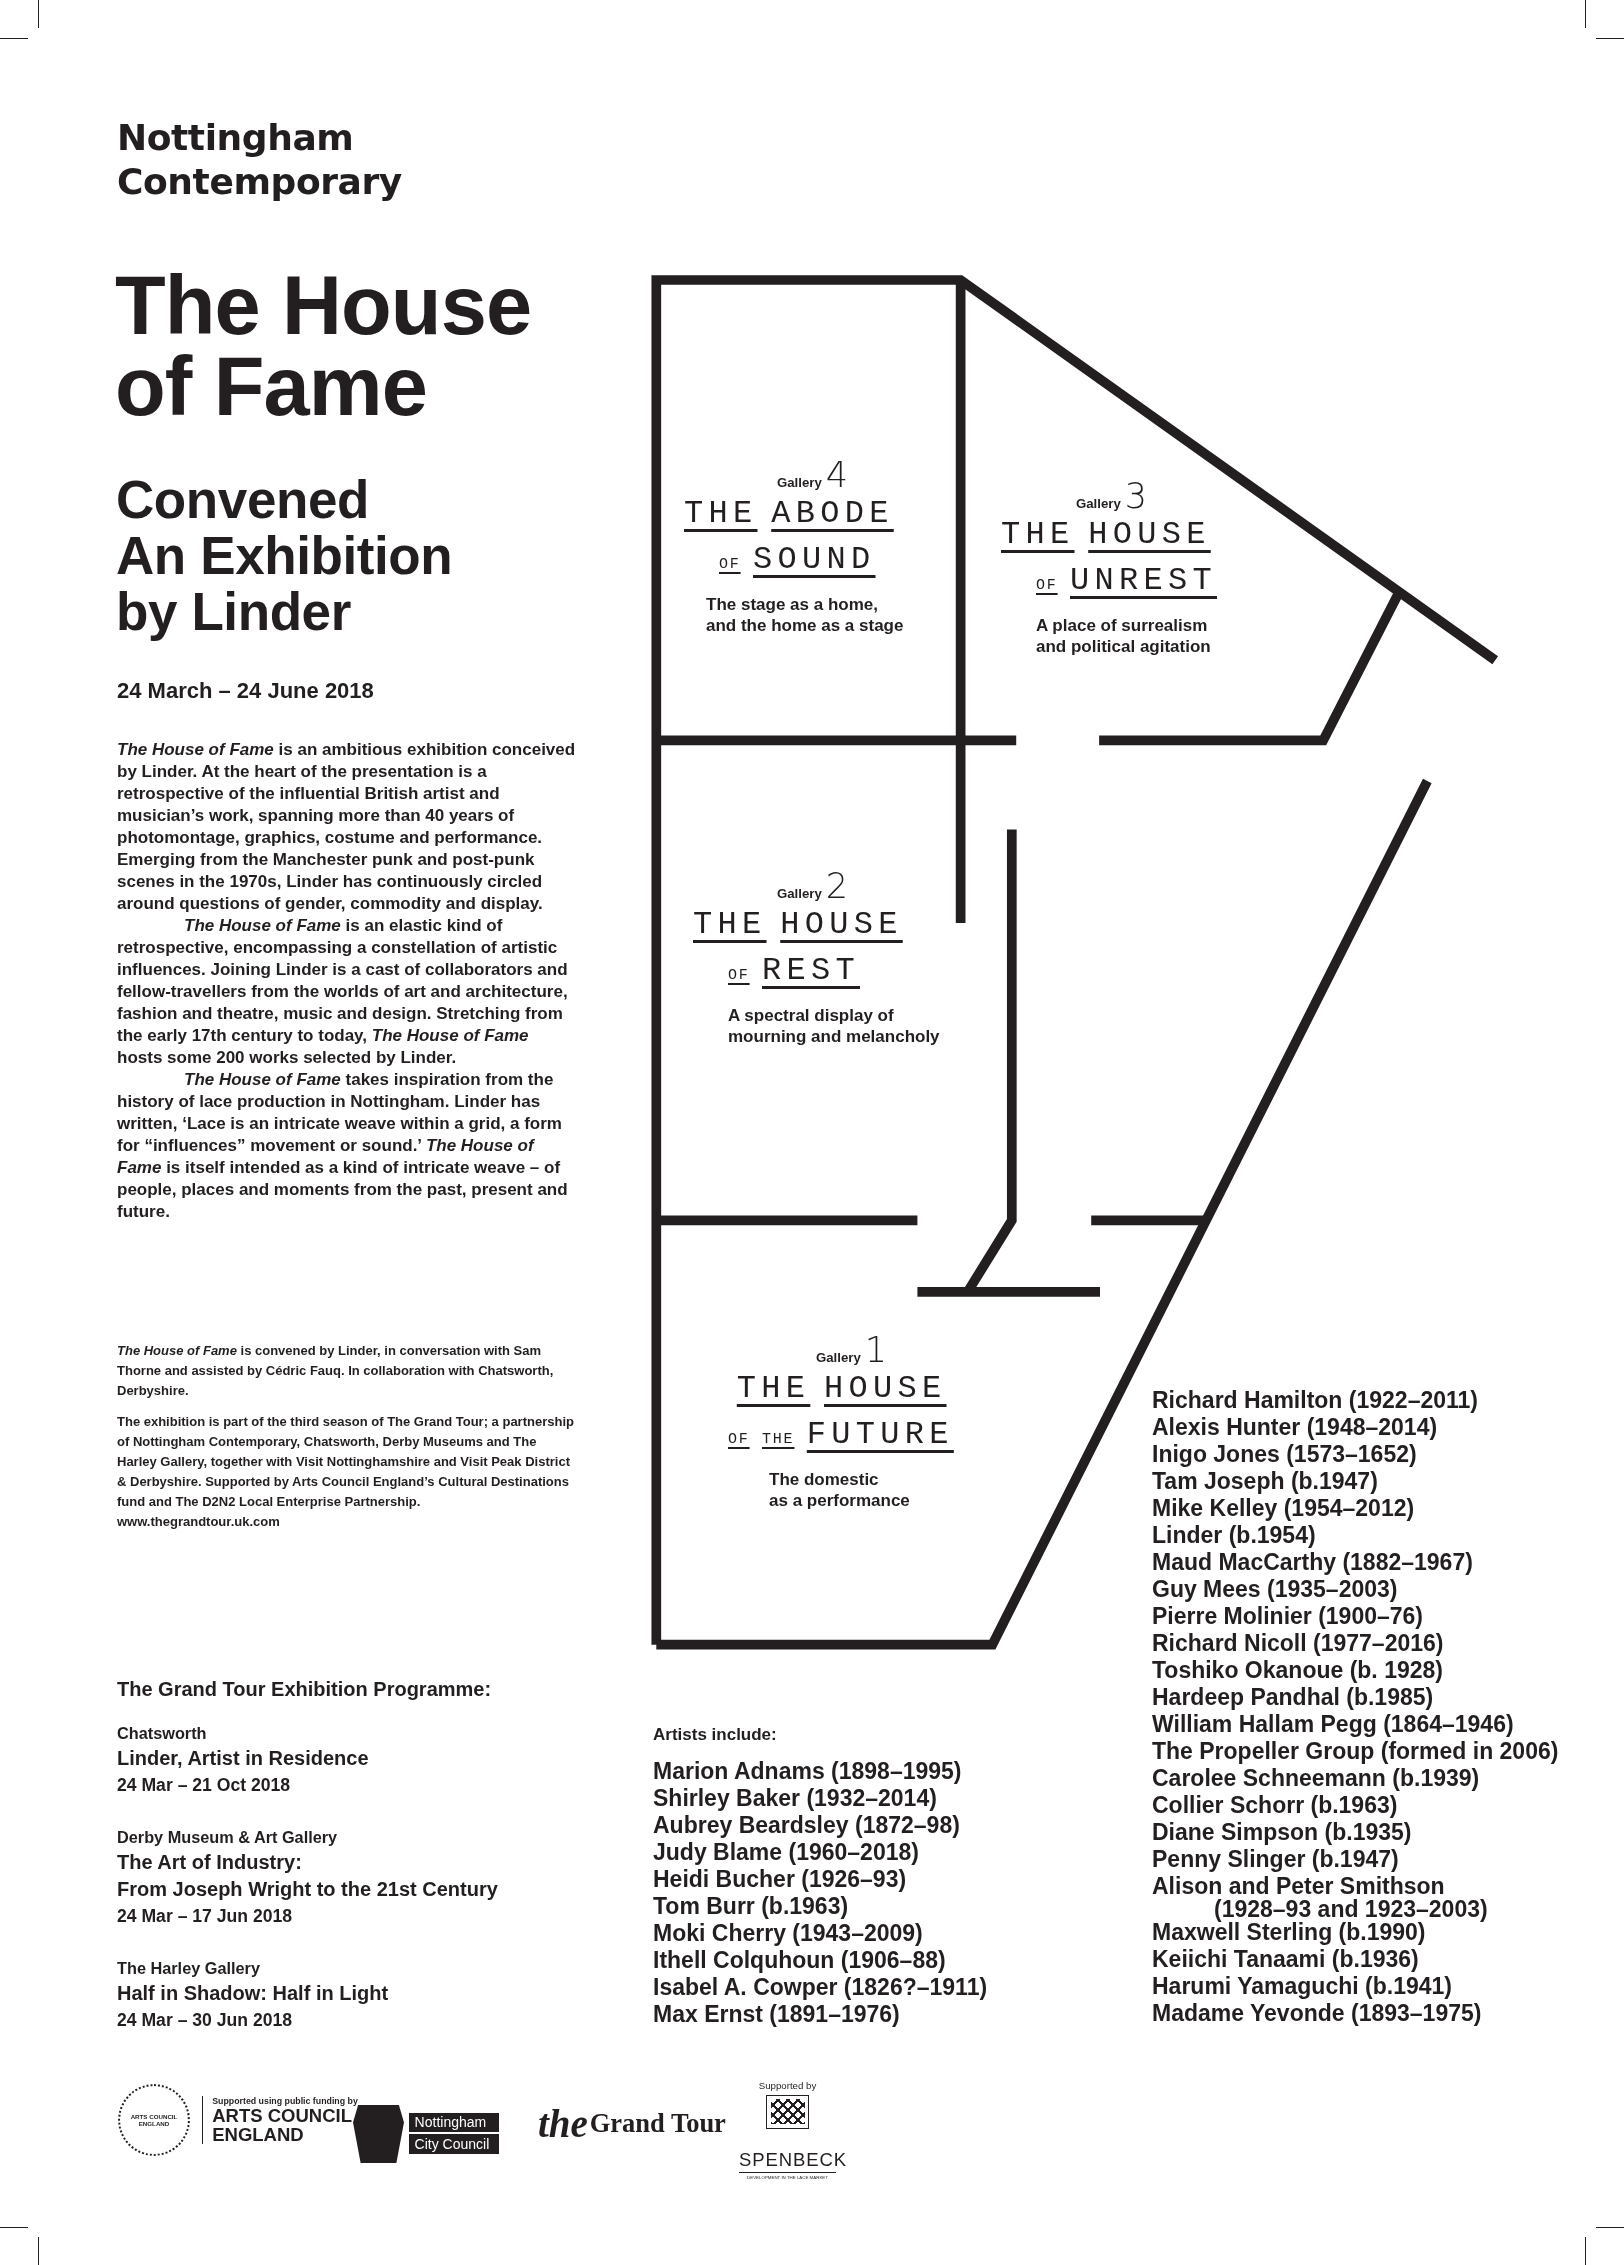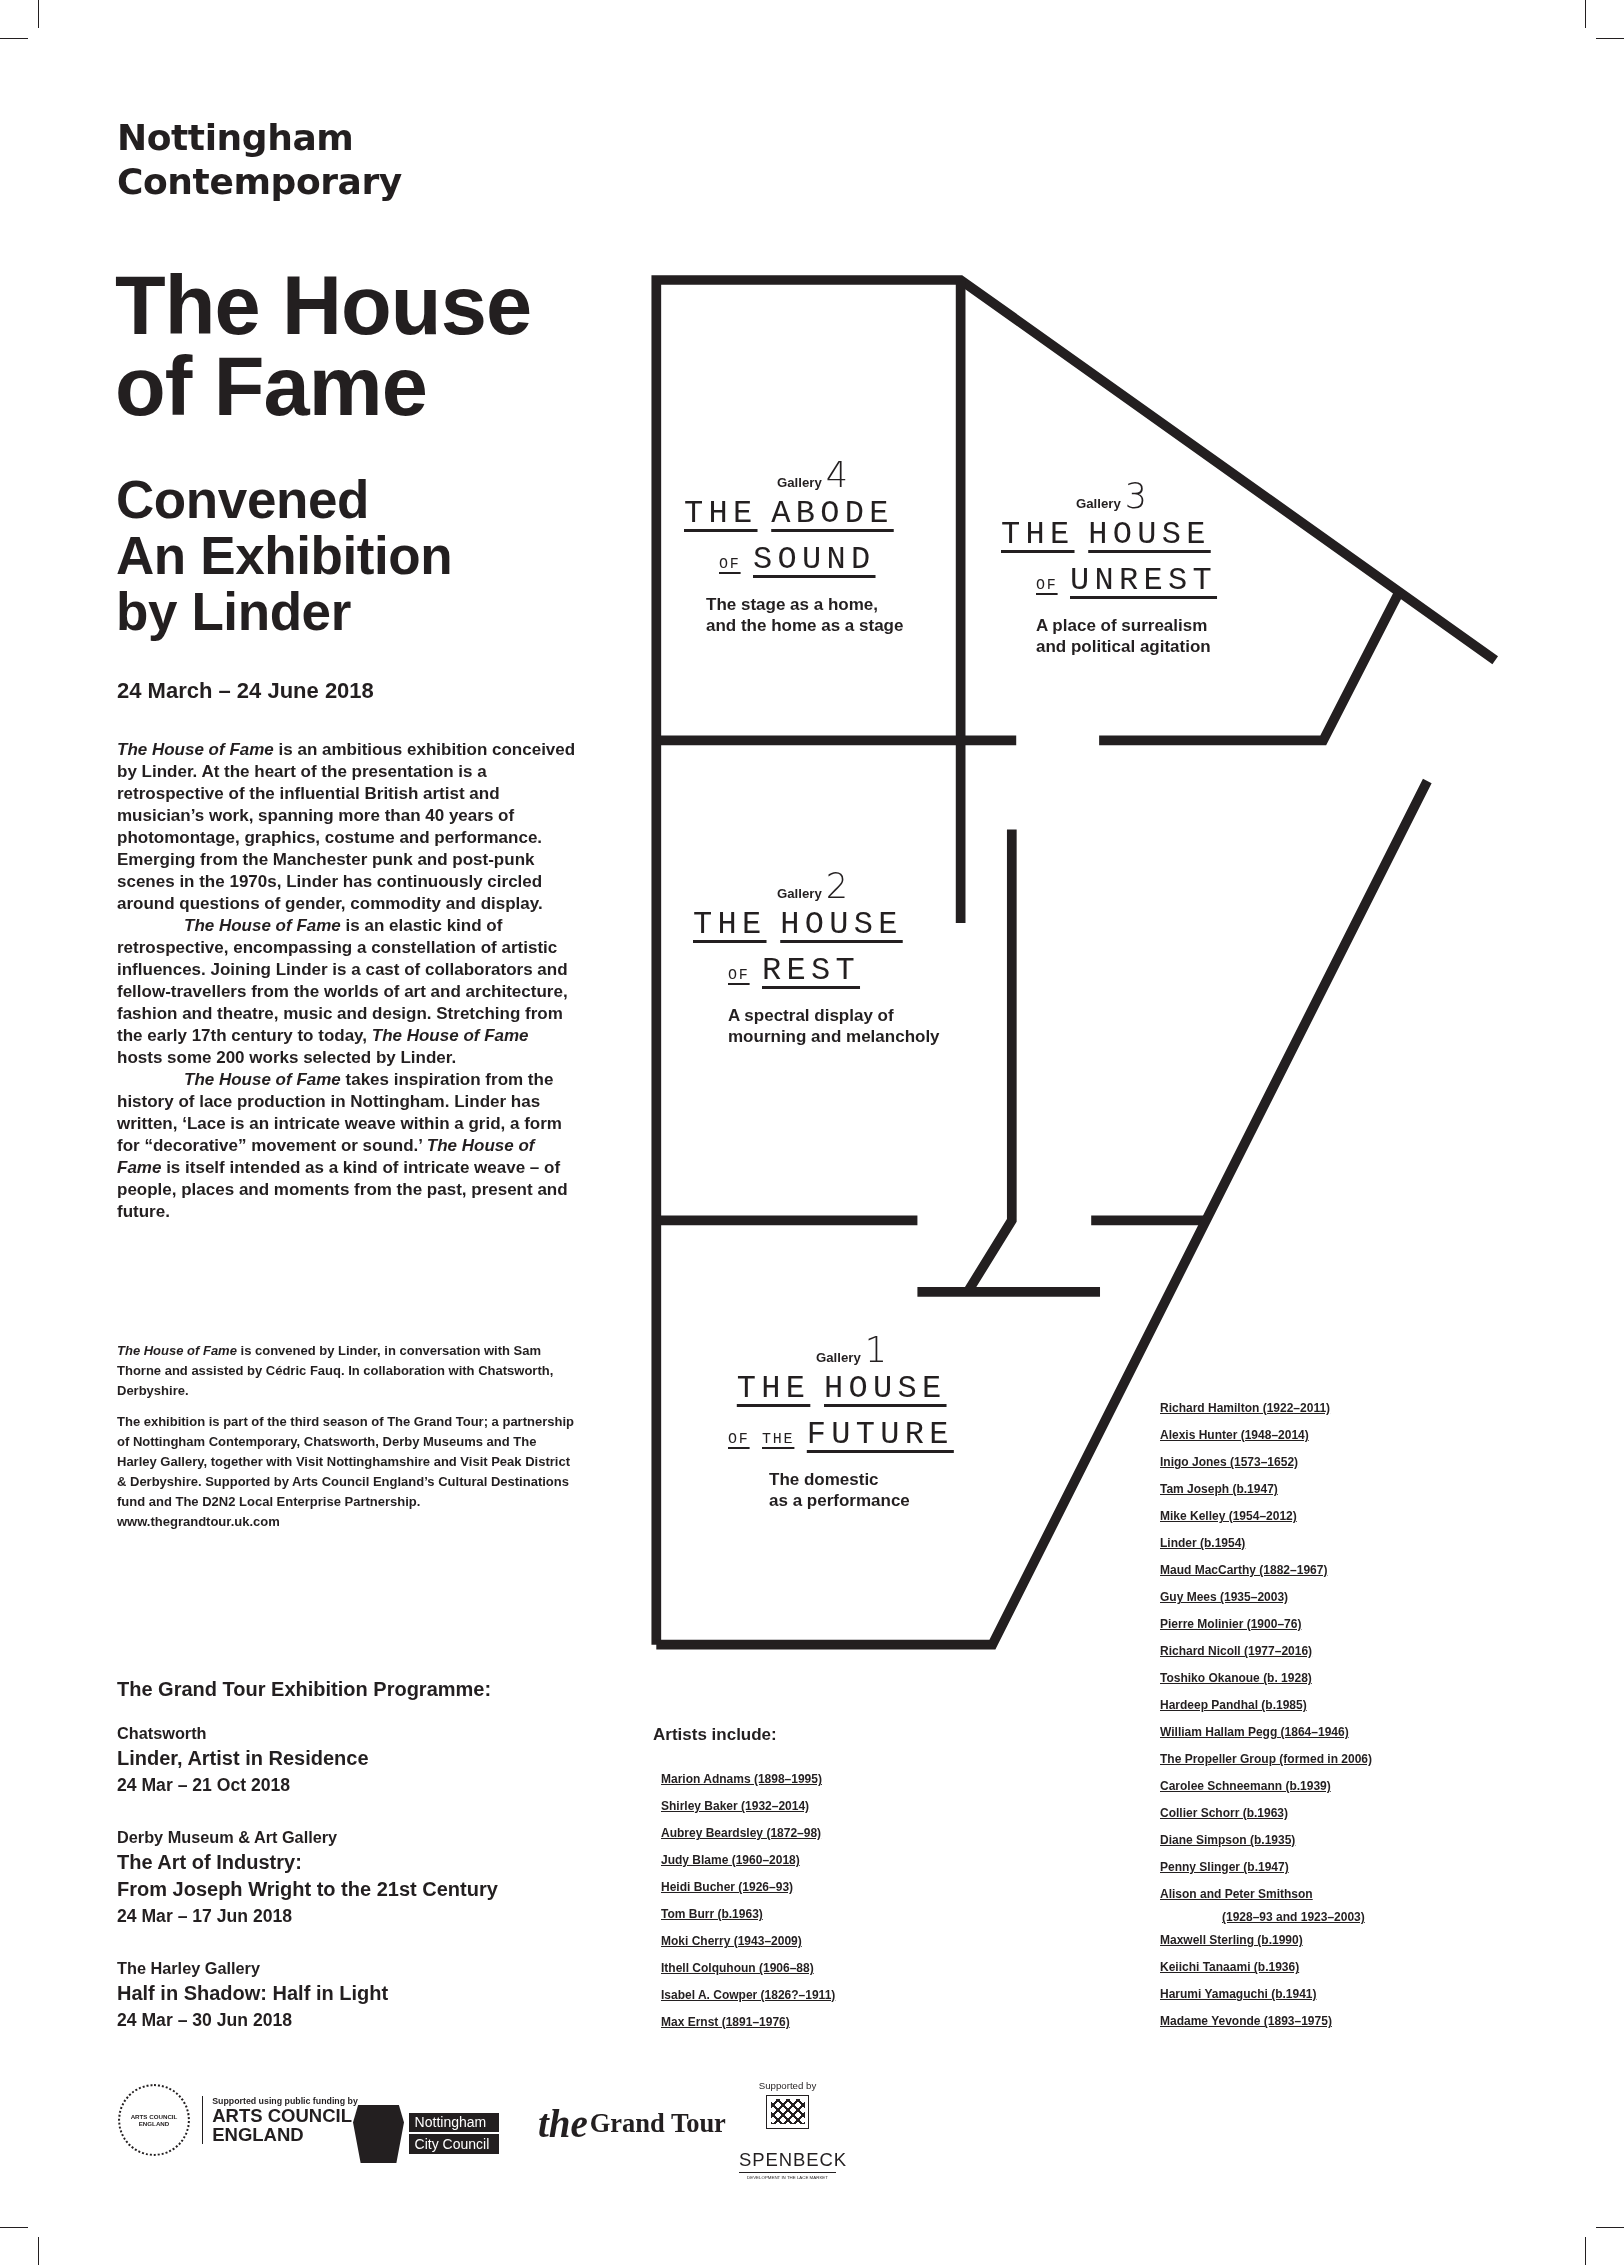--- a/index.html
+++ b/index.html
@@ -29,21 +29,21 @@
   .gallery { position:absolute; text-align:left; }
   .gal-label { font-family:"Liberation Sans", sans-serif; font-size:13.2px; font-weight:bold; }
   .gal-num { font-family:"DejaVu Sans", sans-serif; font-size:35px; font-weight:300; }
   .gal-line { font-family:Liberation Mono, monospace; letter-spacing:5.3px; white-space:nowrap; }
   .gal-line .big { font-size:32px; text-decoration:underline; text-decoration-thickness:2.6px; text-underline-offset:7px; }
   .gal-line .sm { font-size:15px; letter-spacing:1.8px; text-decoration:underline; text-decoration-thickness:1.8px; text-underline-offset:4.4px; margin-right:12.4px; }
   .gal-desc { font-family:"Liberation Sans", sans-serif; font-size:17px; line-height:21px; font-weight:bold; margin-top:16px; }
 
   
   .artists-head { left:653px; top:1725px; font-size:17px; font-weight:bold; }
-  .artists { font-size:12px; font-weight:bold; line-height:27px; margin:8px; padding:0; list-style:none;text-decoration:underline; }
+  .artists { font-size:23px; font-weight:bold; line-height:27px; margin:0; padding:0; list-style:none; }
   .artists li { white-space:nowrap; }
   .artists li .cont { display:block; padding-left:62px; line-height:19.4px; }
 
   
   .logo { position:absolute; display:flex; align-items:center; }
   .ace-ring { width:72px; height:72px; border-radius:50%; border:2.6px dotted #231f20; box-sizing:border-box; font-size:8px; display:flex; align-items:center; justify-content:center; font-weight:bold; }
   .ace-text { border-left:1.8px solid #231f20; padding-left:8.8px; margin-left:12.4px; }
   .ace-text .tiny { font-size:8.8px; font-weight:bold; }
   .ace-text .big { font-size:18.5px; font-weight:900; line-height:19.4px; }
   .ncc-crest { width:51px; height:58px; background:#231f20; clip-path:polygon(10% 0,90% 0,100% 30%,85% 100%,15% 100%,0 30%); }
@@ -83,21 +83,21 @@
   <div>Convened</div>
   <div>An Exhibition</div>
   <div>by Linder</div>
 </div>
 
 <div class="abs dates">24 March – 24 June 2018</div>
 
 <div class="abs intro">
   <p><i>The House of Fame</i><span> is an ambitious exhibition conceived by Linder. At the heart of the presentation is a retrospective of the influential British artist and musician’s work, spanning more than 40 years of photomontage, graphics, costume and performance. Emerging from the Manchester punk and post-punk scenes in the 1970s, Linder has continuously circled around questions of gender, commodity and display.</span></p>
   <p class="indent"><i>The House of Fame</i><span> is an elastic kind of retrospective, encompassing a constellation of artistic influences. Joining Linder is a cast of collaborators and fellow-travellers from the worlds of art and architecture, fashion and theatre, music and design. Stretching from the early 17th century to today, </span><i>The House of Fame</i><span> hosts some 200 works selected by Linder.</span></p>
-  <p class="indent"><i>The House of Fame</i><span> takes inspiration from the history of lace production in Nottingham. Linder has written, ‘Lace is an intricate weave within a grid, a form for “decorative” movement or sound.’ </span><i>The House of Fame</i><span> is itself intended as a kind of intricate weave – of people, places and moments from the past, present and future.</span></p>
+  <p class="indent"><i>The House of Fame</i><span> takes inspiration from the history of lace production in Nottingham. Linder has written, ‘Lace is an intricate weave within a grid, a form for “influences” movement or sound.’ </span><i>The House of Fame</i><span> is itself intended as a kind of intricate weave – of people, places and moments from the past, present and future.</span></p>
 </div>
 
 <div class="abs small" style="top:1341px;">
   <p><i>The House of Fame</i><span> is convened by Linder, in conversation with Sam Thorne and assisted by Cédric Fauq. In collaboration with Chatsworth, Derbyshire.</span></p>
   <p><span>The exhibition is part of the third season of The Grand Tour; a partnership of Nottingham Contemporary, Chatsworth, Derby Museums and The Harley Gallery, together with Visit Nottinghamshire and Visit Peak District &amp; Derbyshire. Supported by Arts Council England’s Cultural Destinations fund and The D2N2 Local Enterprise Partnership.</span><br><span>www.thegrandtour.uk.com</span></p>
 </div>
 
 <div class="abs prog-head">The Grand Tour Exhibition Programme:</div>
 <div class="abs prog" style="top:1722px;">
   <div class="venue">Chatsworth</div>

